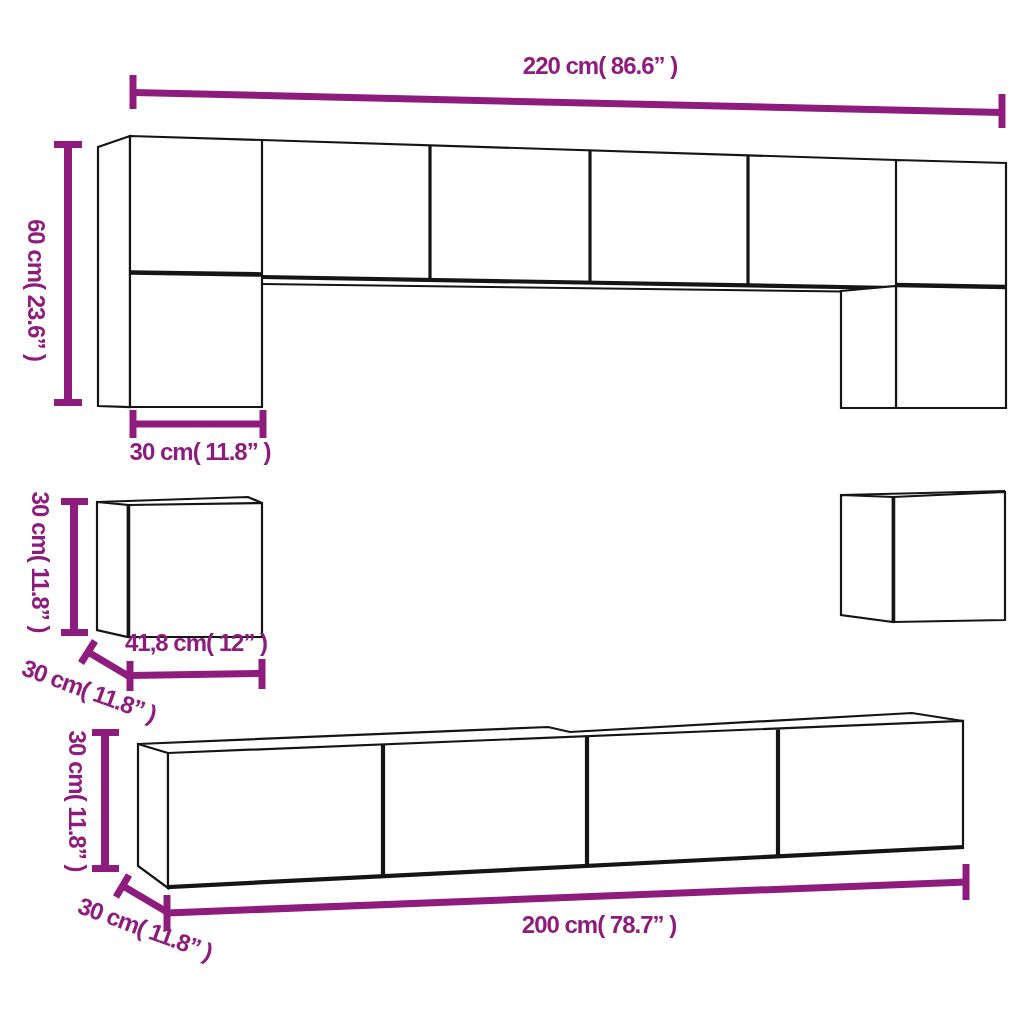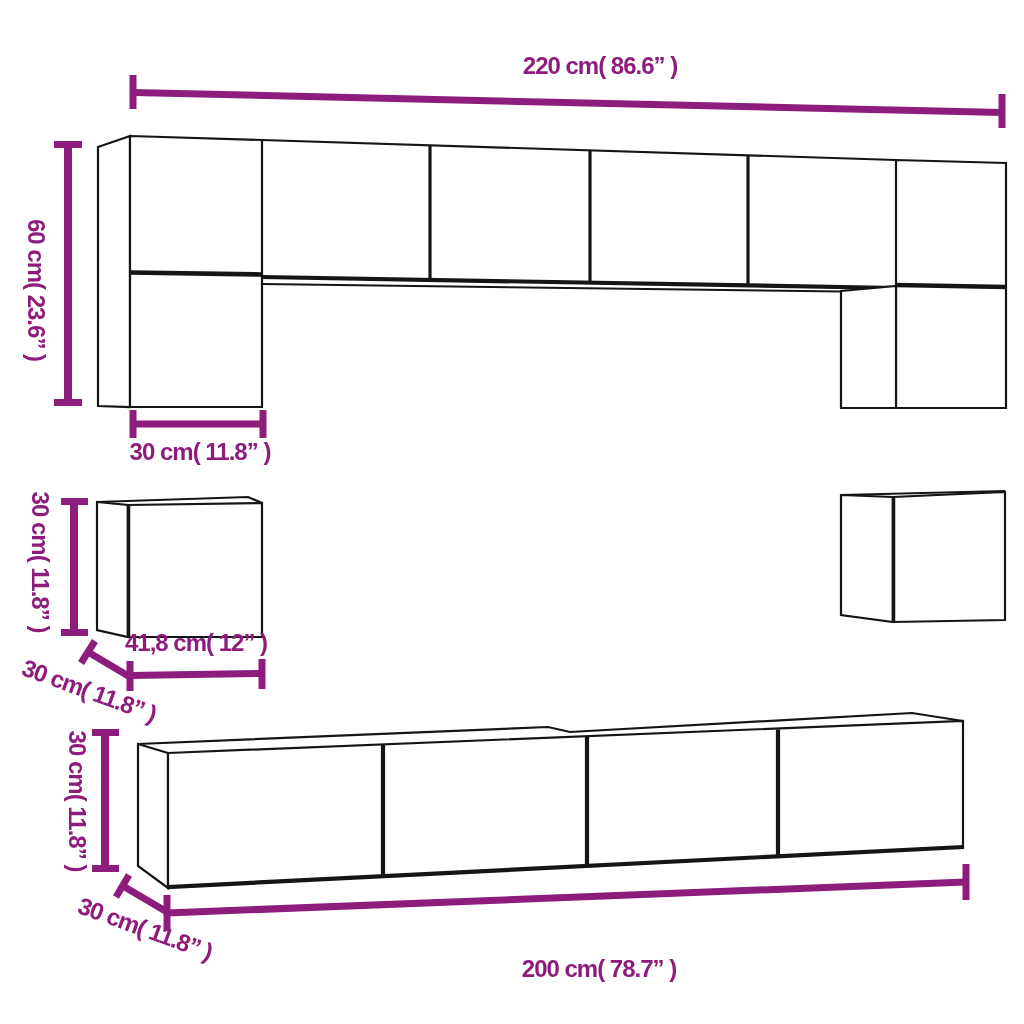--- a/index.html
+++ b/index.html
@@ -134,14 +134,14 @@
   <div class="dim-label rot90" style="left:40px;top:562px;">30 cm( 11.8” )</div>
 
   <div class="dim-label" style="left:196px;top:643px;">41,8 cm( 12” )</div>
 
   <div class="dim-label rot20" style="left:89px;top:691px;">30 cm( 11.8” )</div>
 
   <div class="dim-label rot90" style="left:77px;top:801px;">30 cm( 11.8” )</div>
 
   <div class="dim-label rot20" style="left:145px;top:929px;">30 cm( 11.8” )</div>
 
-  <div class="dim-label" style="left:599px;top:925px;margin-top:44px;">200 cm( 78.7” )</div>
+  <div class="dim-label" style="left:599px;top:925px;">200 cm( 78.7” )</div>
 </div>
 
 </body></html>

